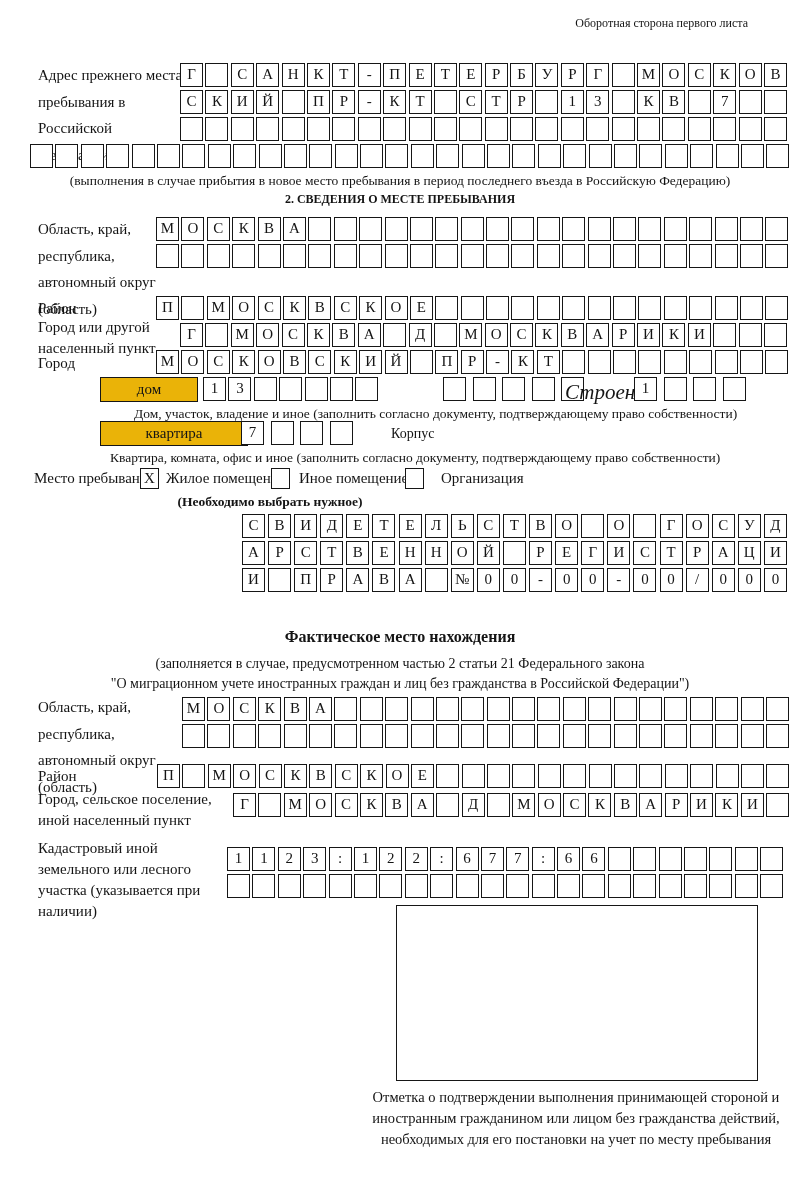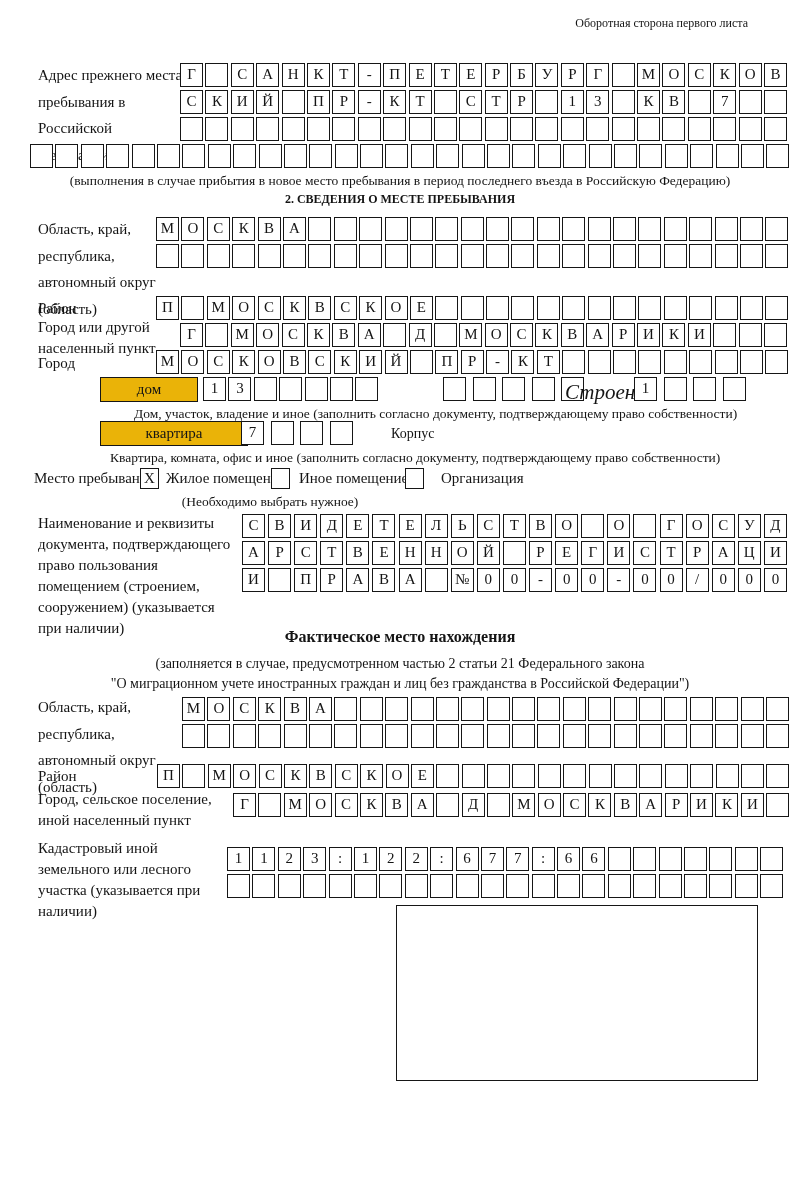--- a/index.html
+++ b/index.html
@@ -322,23 +322,22 @@
     </div>
   <div class="note" style="left:110px;top:449px;">Квартира, комната, офис и иное (заполнить согласно документу, подтверждающему право собственности)</div>
 
   <div class="abs" style="left:34px;top:470px;font-size:15px;">Место пребывания:</div>
   <span class="cb" style="left:140px;top:468px;">X</span>
   <div class="abs" style="left:166px;top:470px;font-size:15px;">Жилое помещение</div>
   <span class="cb" style="left:271px;top:468px;"></span>
   <div class="abs" style="left:299px;top:470px;font-size:15px;">Иное помещение</div>
   <span class="cb" style="left:405px;top:468px;"></span>
   <div class="abs" style="left:441px;top:470px;font-size:15px;">Организация</div>
-  <div class="note" style="left:140px;top:493px;width:260px;text-align:center;">(Необходимо выбрать нужное)</div>
-
-  <div class="lbl tight" style="left:38px;top:513px;width:200px;">Наименование и реквизиты документа, подтверждающего право пользования помещением (строением, сооружением) (указывается при наличии)</div>
+  <div class="note" style="left:140px;top:493px;width:260px;text-align:center;font-weight:bold;">(Необходимо выбрать нужное)</div>
+
   <div class="cellrow doc" style="left:242px;top:514px;">
       <span class="cell">С</span>
       <span class="cell">В</span>
       <span class="cell">И</span>
       <span class="cell">Д</span>
       <span class="cell">Е</span>
       <span class="cell">Т</span>
       <span class="cell">Е</span>
       <span class="cell">Л</span>
       <span class="cell">Ь</span>
@@ -559,14 +558,15 @@
       <span class="cell"></span>
       <span class="cell"></span>
       <span class="cell"></span>
       <span class="cell"></span>
       <span class="cell"></span>
       <span class="cell"></span>
       <span class="cell"></span>
     </div>
 
   <div class="bigbox" style="left:396px;top:905px;width:362px;height:176px;"></div>
+  <div class="abs" style="left:360px;top:1087px;width:432px;text-align:center;font-size:14.5px;line-height:21px;">Отметка о подтверждении выполнения принимающей стороной и иностранным гражданином или лицом без гражданства действий, необходимых для его постановки на учет по месту пребывания</div>
 
 </div>
 
 </body></html>

